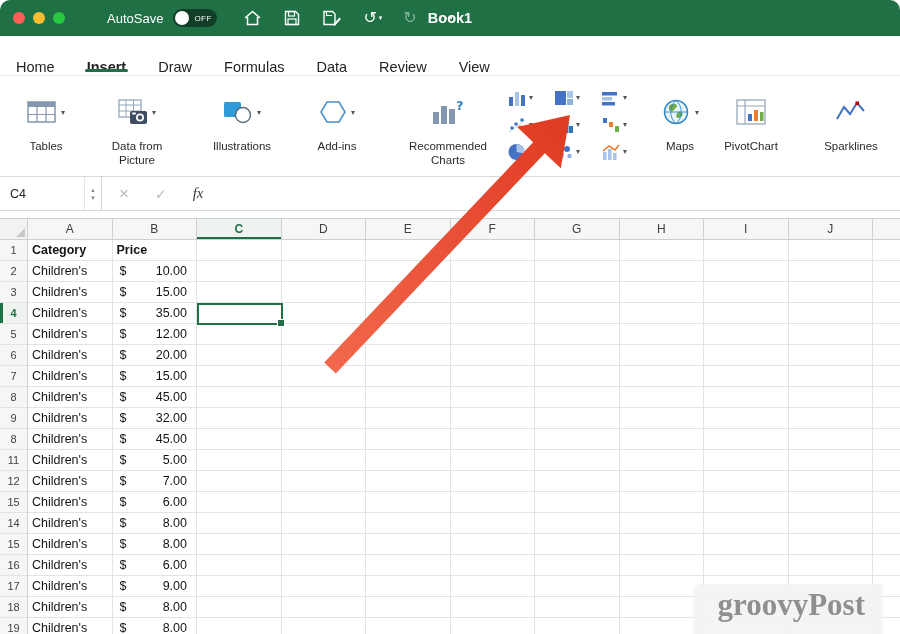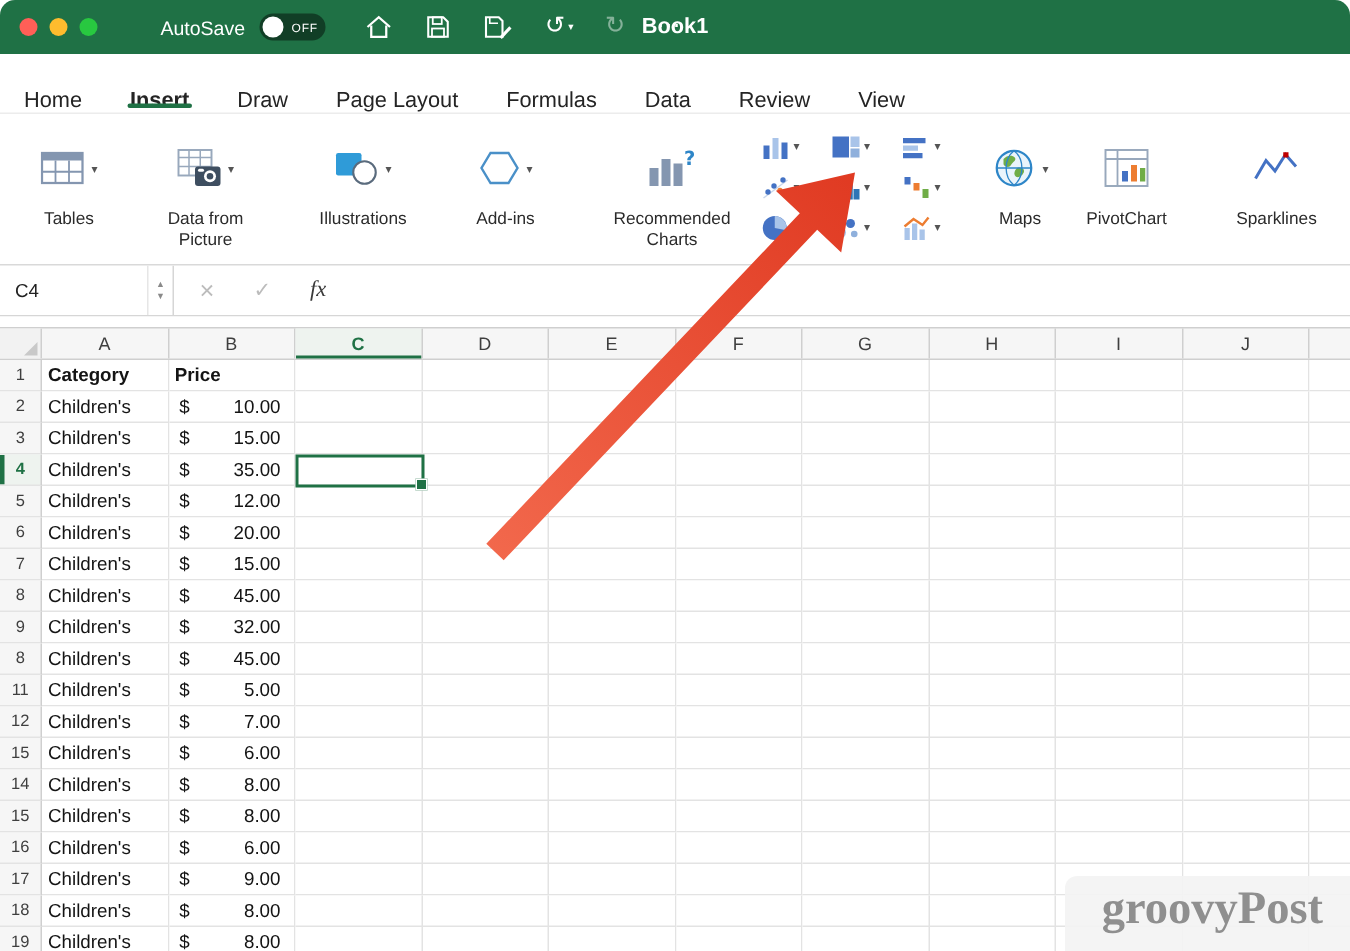--- a/index.html
+++ b/index.html
@@ -61,21 +61,21 @@
   .chev { font-size: 8px; color: #555; }
   .cluster {
     position: absolute; left: 505px; top: 8px;
     display: grid; grid-template-columns: repeat(3, 47px); grid-auto-rows: 27px; gap: 0px;
   }
   .mini-chart-btn { display: flex; align-items: center; gap: 2px; padding: 2px; }
   .mini-chart-btn svg { display: block; }
 
   
   .fbar { height: 34px; display: flex; align-items: stretch; border-bottom: 1px solid #d6d6d6; background: #fff; }
-  .namebox { width: 116px; display: flex; align-items: stretch; border-right: 1px solid #d6d6d6; }
+  .namebox { width: 102px; display: flex; align-items: stretch; border-right: 1px solid #d6d6d6; }
   .namebox .val { flex: 1; display: flex; align-items: center; padding-left: 10px; font-size: 12.5px; color: #222; }
   .stepper {
     width: 17px; display: flex; flex-direction: column; align-items: center; justify-content: center;
     gap: 2px; color: #8a8a8a; font-size: 6px; line-height: 1; border-left: 1px solid #e6e6e6;
   }
   .fb-icons { display: flex; align-items: center; padding: 0 4px; }
   .fb-x { color: #bcbcbc; font-size: 17px; padding: 0 13px; }
   .fb-check { color: #bcbcbc; font-size: 14px; padding: 0 13px; }
   .fb-fx { font-family: "Liberation Serif", "DejaVu Serif", serif; font-style: italic; font-size: 15px; color: #3a3a3a; padding: 0 13px; }
   .fb-input { flex: 1; }
@@ -114,21 +114,21 @@
     border: 2px solid #1f7145; z-index: 5;
   }
   .selbox::after {
     content: ''; position: absolute; right: -4px; bottom: -4px;
     width: 6px; height: 6px; background: #1f7145; border: 1px solid #fff;
   }
 
   
   .arrow-svg { position: absolute; left: 0; top: 0; z-index: 40; pointer-events: none; }
   .watermark {
-    position: absolute; right: 0; bottom: 0; z-index: 30;
+    position: absolute; right: 17px; bottom: 0; z-index: 30;
     background: rgba(243,243,243,0.93); padding: 4px 18px 12px 24px;
     font-family: "Liberation Serif", "DejaVu Serif", serif; font-weight: 600;
     font-size: 31px; color: #8f8f8f; border-top-left-radius: 8px; line-height: 1.1;
   }
 </style>
 </head>
 <body>
 
 <div class="titlebar">
   <div class="lights">
@@ -180,23 +180,20 @@
     <div class="tab">
       <span>Home</span>
     </div>
     <div class="tab active">
       <span>Insert</span>
     </div>
     <div class="tab">
       <span>Draw</span>
     </div>
     <div class="tab">
-      <span>Page Layout</span>
-    </div>
-    <div class="tab">
       <span>Formulas</span>
     </div>
     <div class="tab">
       <span>Data</span>
     </div>
     <div class="tab">
       <span>Review</span>
     </div>
     <div class="tab">
       <span>View</span>

